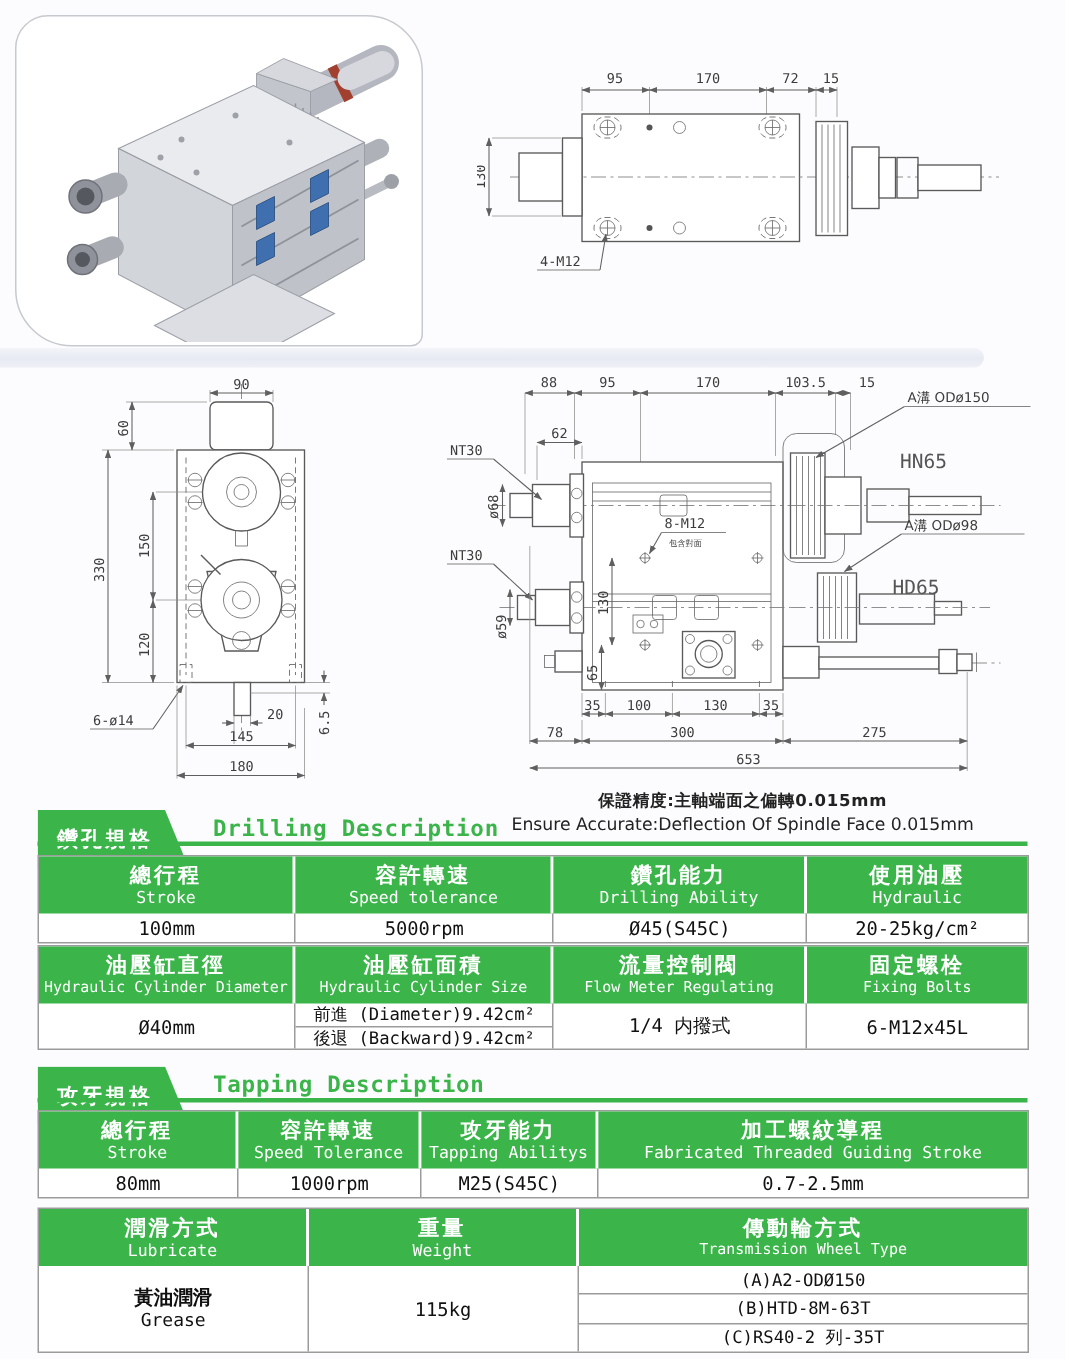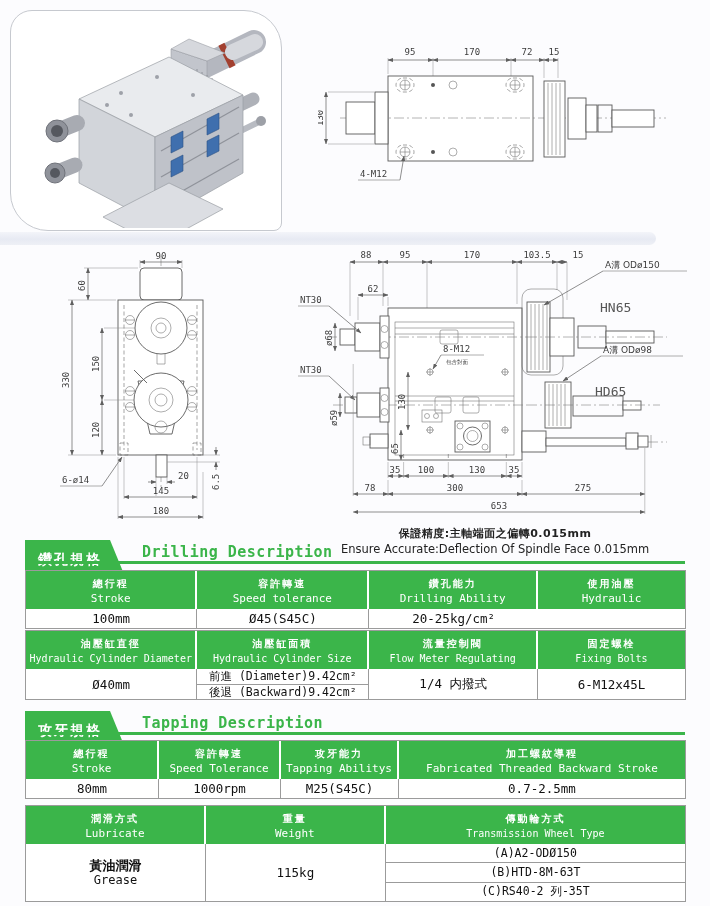--- a/index.html
+++ b/index.html
@@ -27,21 +27,21 @@
   .note .en{font-size:11.5px;margin-top:1px;}
   
   .sec{position:absolute;left:0;width:710px;height:26px;}
   .badge{position:absolute;left:25px;top:0;height:39px;background:var(--g);color:#fff;font-size:14px;font-weight:bold;letter-spacing:2px;display:flex;align-items:center;padding:0 24px 0 13px;clip-path:polygon(0 0,calc(100% - 16px) 0,100% 100%,0 100%);}
   .sec-en{position:absolute;left:142px;top:3px;color:var(--g);font-family:"DejaVu Sans Mono",monospace;font-weight:bold;font-size:15px;letter-spacing:.5px;}
   .sec-line{position:absolute;left:25px;top:21px;width:660px;height:3px;background:var(--g);}
   
   .tbl{position:absolute;left:25px;width:661px;border:1px solid var(--bd);background:#fff;display:grid;box-sizing:border-box;}
   .th{background:var(--g);color:#fff;text-align:center;display:flex;flex-direction:column;justify-content:center;gap:1px;border-right:2px solid #fff;}
   .th.last{border-right:none;}
-  .th .zh{font-size:10px;font-weight:bold;letter-spacing:2px;line-height:16px;}
+  .th .zh{font-size:14px;font-weight:bold;letter-spacing:2px;line-height:16px;}
   .th .en{font-family:"DejaVu Sans Mono",monospace;font-size:11px;line-height:12px;letter-spacing:0;text-align:center;}
   .th .en.sm{font-size:10px;}
   .td{border-right:1px solid var(--bd);display:flex;align-items:center;justify-content:center;font-family:"DejaVu Sans Mono",monospace;font-size:12.5px;color:#111;}
   .td.last{border-right:none;}
   .stack{flex-direction:column;align-items:stretch;padding:0;}
   .stack>div{flex:1;display:flex;align-items:center;justify-content:center;font-size:11.5px;}
   .stack>div+div{border-top:1px solid var(--bd);}
   .cell2l{flex-direction:column;line-height:15px;}
   .cell2l .zh{font-family:"DejaVu Sans",sans-serif;font-size:13px;font-weight:bold;}
   .cell2l .en{font-size:12px;}
@@ -527,20 +527,21 @@
       </div>
     <div class="th">
         <div class="zh">鑽孔能力</div>
         <div class="en">Drilling Ability</div>
       </div>
     <div class="th last">
         <div class="zh">使用油壓</div>
         <div class="en">Hydraulic</div>
       </div>
     <div class="td">100mm</div>
+    <div class="td">5000rpm</div>
     <div class="td">Ø45(S45C)</div>
     <div class="td last">20-25kg/cm²</div>
   </div>
 
   <div class="tbl" style="top:630px;grid-template-columns:26% 26.1% 25.6% 22.3%;grid-template-rows:38px 30px;">
     <div class="th">
         <div class="zh">油壓缸直徑</div>
         <div class="en sm">Hydraulic Cylinder Diameter</div>
       </div>
     <div class="th">
@@ -578,21 +579,21 @@
     <div class="th">
         <div class="zh">容許轉速</div>
         <div class="en">Speed Tolerance</div>
       </div>
     <div class="th">
         <div class="zh">攻牙能力</div>
         <div class="en">Tapping Abilitys</div>
       </div>
     <div class="th last">
         <div class="zh">加工螺紋導程</div>
-        <div class="en">Fabricated Threaded Backward Stroke</div>
+        <div class="en">Fabricated Threaded Guiding Stroke</div>
       </div>
     <div class="td">80mm</div>
     <div class="td">1000rpm</div>
     <div class="td">M25(S45C)</div>
     <div class="td last">0.7-2.5mm</div>
   </div>
 
   <div class="tbl" style="top:805px;grid-template-columns:27.3% 27.3% 45.4%;grid-template-rows:38px 57px;">
     <div class="th">
         <div class="zh">潤滑方式</div>

